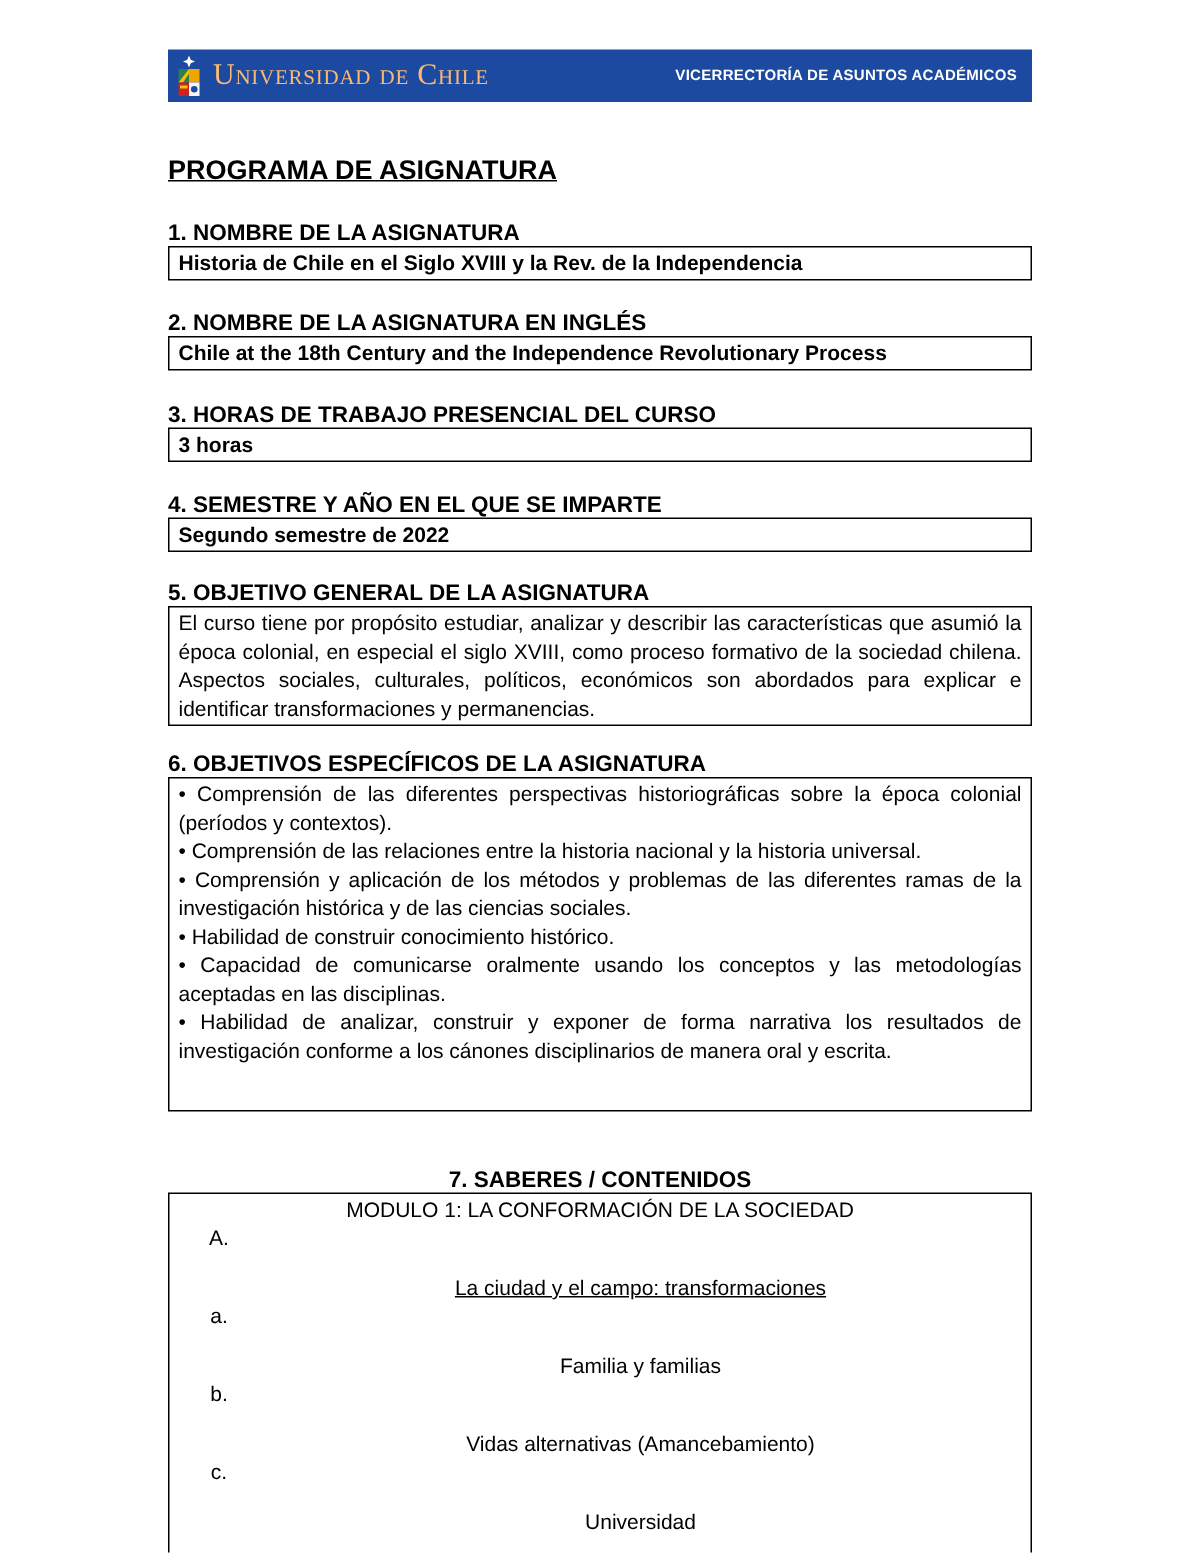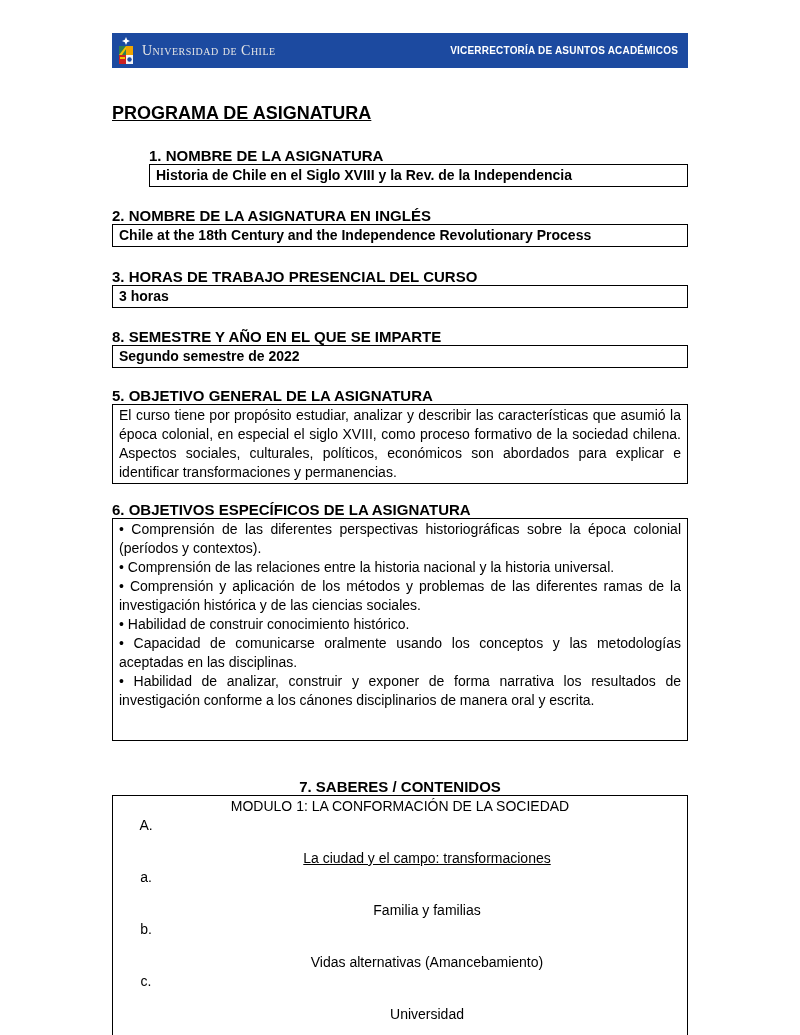--- a/index.html
+++ b/index.html
@@ -17,24 +17,24 @@
     height: 35px;
     background: #1c4aa0;
     display: flex;
     align-items: center;
     justify-content: space-between;
     padding: 0 10px 0 6px;
   }
   .banner-left { display: flex; align-items: center; gap: 8px; }
   .crest { width: 16px; height: 29px; display: block; }
   .uni-name {
-    color: #e5e5e5;
+    color: #fdba74;
     font-family: "Liberation Serif", serif;
     font-variant: small-caps;
-    font-size: 14px;
+    font-size: 20px;
     letter-spacing: 0.5px;
     white-space: nowrap;
   }
   .unit-name {
     color: #ffffff;
     font-size: 10px;
     font-weight: 700;
     letter-spacing: 0.2px;
     white-space: nowrap;
   }
@@ -47,21 +47,21 @@
     text-decoration: underline;
     line-height: 21px;
   }
 
   
   .section-heading {
     font-size: 15px;
     font-weight: 700;
     line-height: 17px;
   }
-  .mt-s1 { margin-top: 23px; margin-left: 37px; }
+  .mt-s1 { margin-top: 23px; }
   .mt-s2 { margin-top: 20px; }
   .mt-s3 { margin-top: 21px; }
   .mt-s4 { margin-top: 20px; }
   .mt-s5 { margin-top: 19px; }
   .mt-s6 { margin-top: 17px; }
   .mt-s7 { margin-top: 37px; text-align: center; }
 
   .box {
     border: 1.5px solid #000;
     padding: 2px 6px;
@@ -128,21 +128,21 @@
     <div class="section-heading">2. NOMBRE DE LA ASIGNATURA EN INGLÉS</div>
     <div class="box">Chile at the 18th Century and the Independence Revolutionary Process</div>
   </div>
 
   <div class="section mt-s3">
     <div class="section-heading">3. HORAS DE TRABAJO PRESENCIAL DEL CURSO</div>
     <div class="box">3 horas</div>
   </div>
 
   <div class="section mt-s4">
-    <div class="section-heading">8. SEMESTRE Y AÑO EN EL QUE SE IMPARTE</div>
+    <div class="section-heading">4. SEMESTRE Y AÑO EN EL QUE SE IMPARTE</div>
     <div class="box">Segundo semestre de 2022</div>
   </div>
 
   <div class="section mt-s5">
     <div class="section-heading">5. OBJETIVO GENERAL DE LA ASIGNATURA</div>
     <div class="box-multi box-justify">El curso tiene por propósito estudiar, analizar y describir las características que asumió la época colonial, en especial el siglo XVIII, como proceso formativo de la sociedad chilena. Aspectos sociales, culturales, políticos, económicos son abordados para explicar e identificar transformaciones y permanencias.</div>
   </div>
 
   <div class="section mt-s6">
     <div class="section-heading">6. OBJETIVOS ESPECÍFICOS DE LA ASIGNATURA</div>

